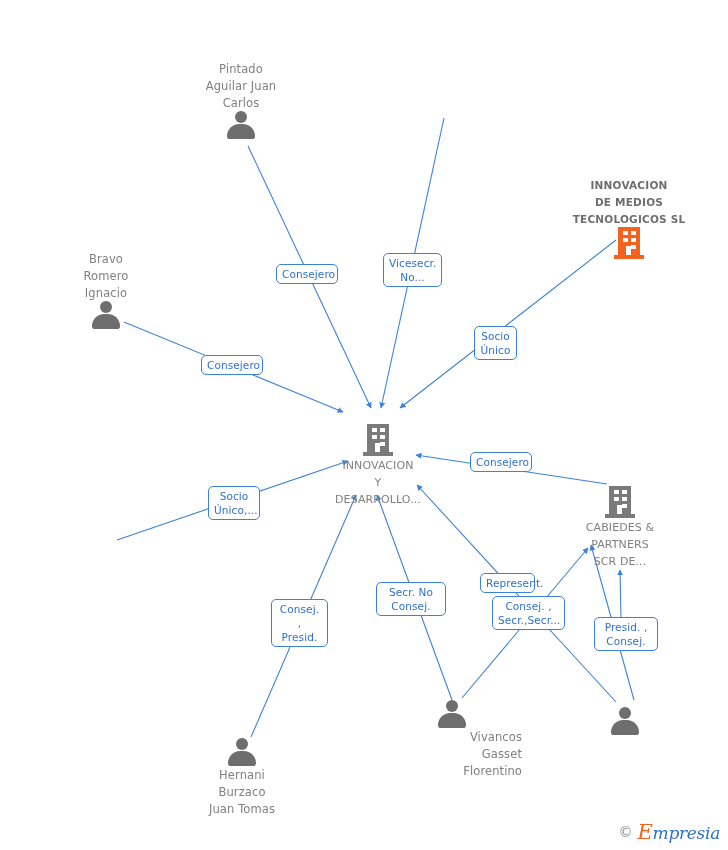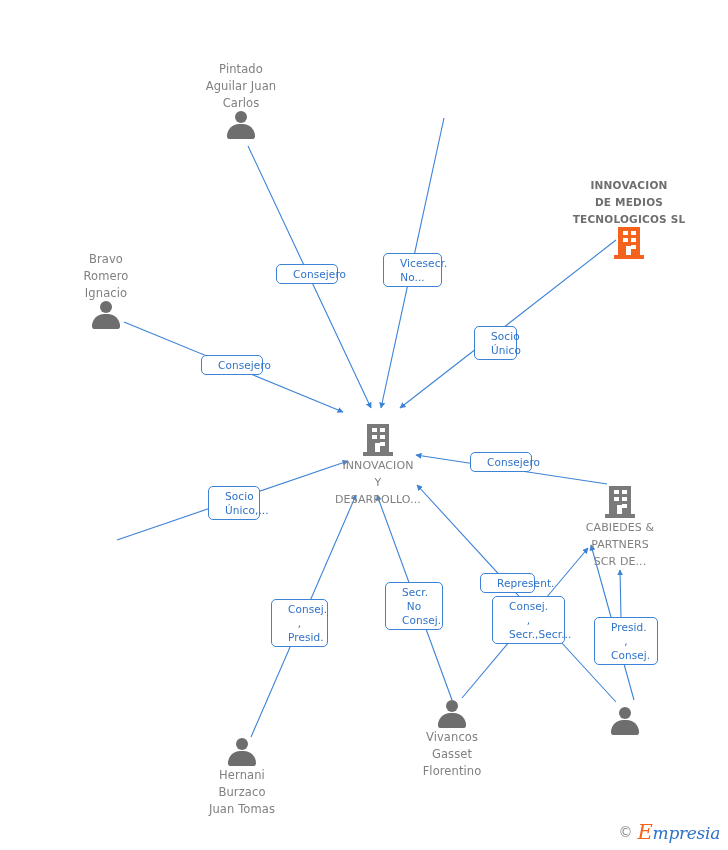--- a/index.html
+++ b/index.html
@@ -125,21 +125,21 @@
   .edge-label {
     position: absolute;
     box-sizing: border-box;
     background: #ffffff;
     border: 1px solid #3c82d6;
     border-radius: 5px;
     color: #2f72c8;
     font-size: 10.5px;
     line-height: 14px;
     text-align: center;
-    padding: 2px 16px;
+    padding: 2px 5px;
     white-space: pre-line;
     letter-spacing: .1px;
   }
 
   
   #watermark {
     position: absolute;
     right: 8px;
     bottom: 6px;
     display: flex;
@@ -263,21 +263,21 @@
   <div class="node person caption-below" style="left:242px; top:738px;">
     <span class="glyph person-icon">
       <span class="head"></span>
         <span class="body"></span>
     </span>
     <span class="caption">Hernani
 Burzaco
 Juan Tomas</span>
   </div>
 
-  <div class="node person caption-below" style="left:452px; top:700px;">
+  <div class="node person caption-below" style="left:452px; top:700px;text-align:right;">
     <span class="glyph person-icon">
       <span class="head"></span>
         <span class="body"></span>
     </span>
     <span class="caption">Vivancos
 Gasset
 Florentino</span>
   </div>
 
   <div class="node person caption-below" style="left:625px; top:707px;">
@@ -291,21 +291,21 @@
   <div class="edge-label" style="left:383px; top:253px; width:59px;">Vicesecr.
 No...</div>
   <div class="edge-label" style="left:474px; top:326px; width:43px;">Socio
 Único</div>
   <div class="edge-label" style="left:201px; top:355px; width:62px;">Consejero</div>
   <div class="edge-label" style="left:470px; top:452px; width:62px;">Consejero</div>
   <div class="edge-label" style="left:208px; top:486px; width:52px;">Socio
 Único,...</div>
   <div class="edge-label" style="left:271px; top:599px; width:57px;">Consej. ,
 Presid.</div>
-  <div class="edge-label" style="left:385px; top:582px; width:58px;">Secr.  No
+  <div class="edge-label" style="left:376px; top:582px; width:70px;">Secr.  No
 Consej.</div>
   <div class="edge-label" style="left:480px; top:573px; width:55px;">Represent.</div>
   <div class="edge-label" style="left:492px; top:596px; width:73px;">Consej. ,
 Secr.,Secr...</div>
   <div class="edge-label" style="left:594px; top:617px; width:64px;">Presid. ,
 Consej.</div>
 
   <div id="watermark">
     <span class="cmark">©</span>
     <span class="brand"><span class="lead">E</span><span>mpresia</span></span>

